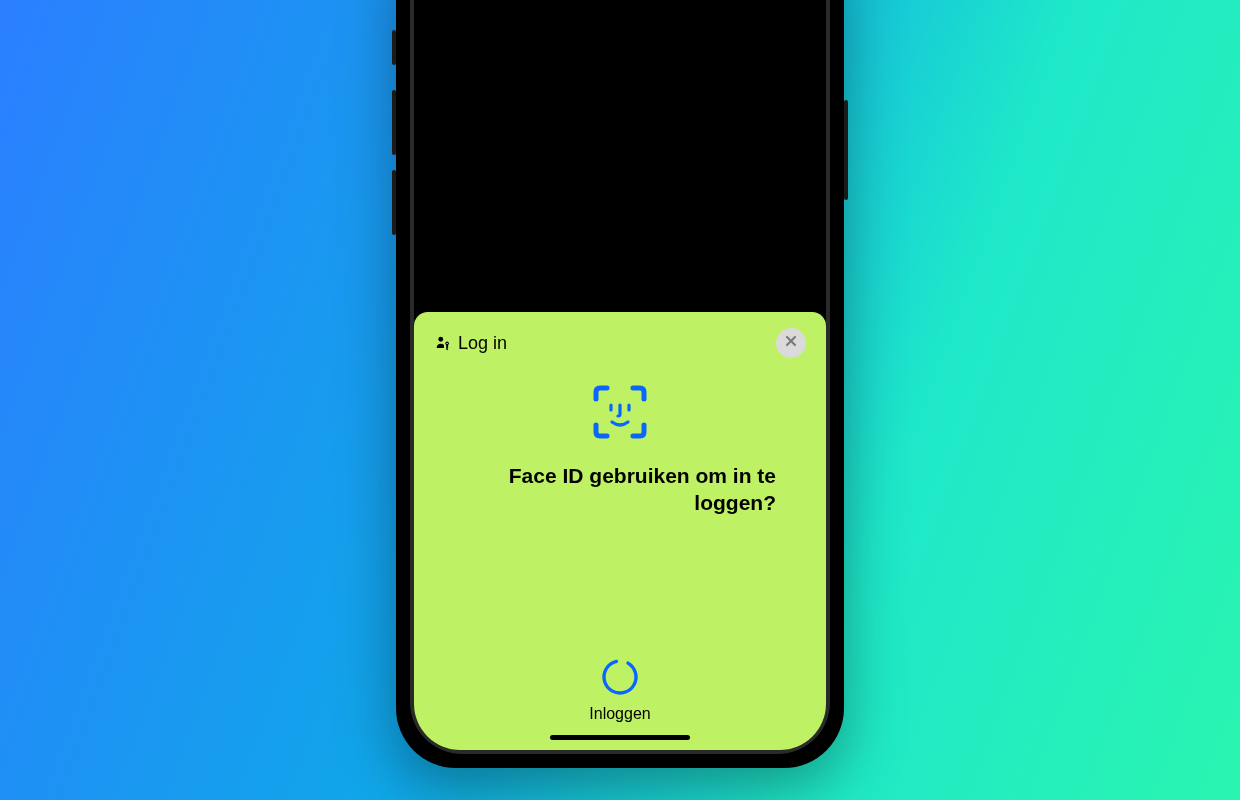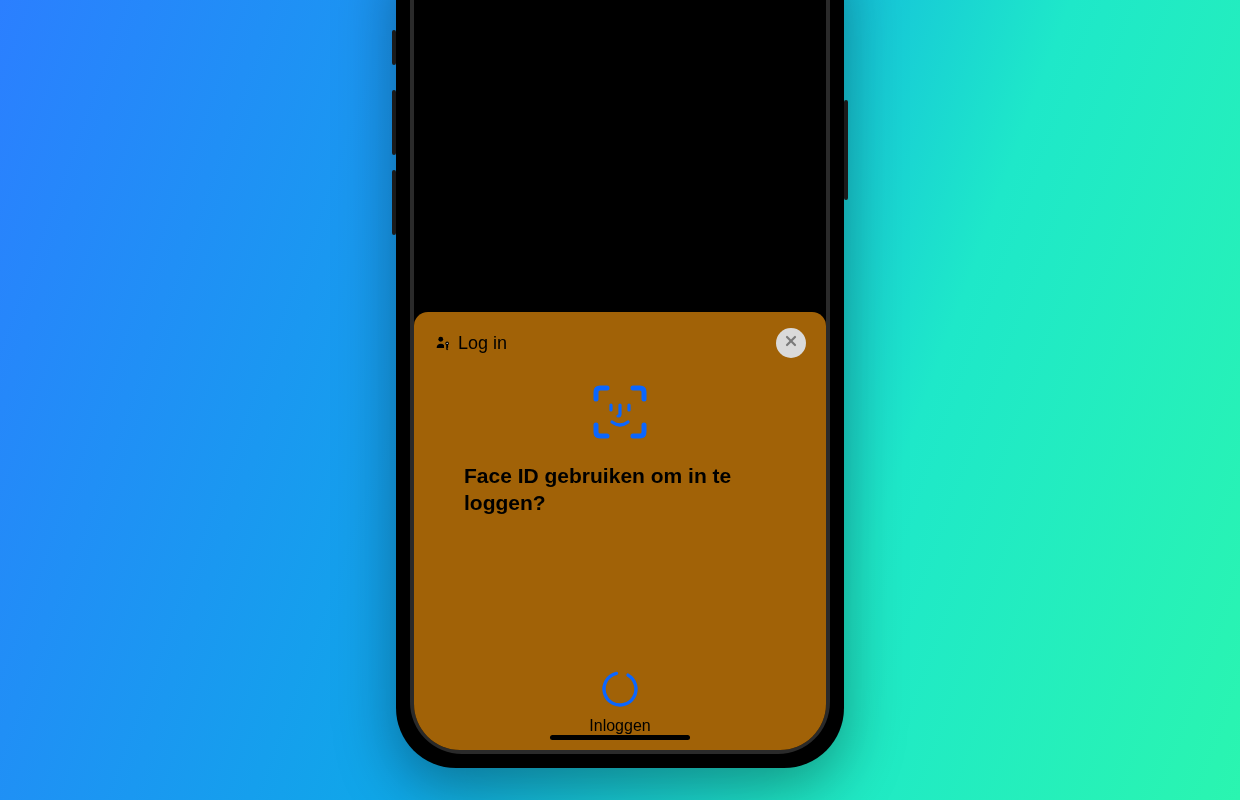--- a/index.html
+++ b/index.html
@@ -52,21 +52,21 @@
       border-radius: 0 0 46px 46px;
       overflow: hidden;
       position: relative;
     }
     
     .sheet {
       position: absolute;
       bottom: 0;
       left: 0;
       right: 0;
-      background: #a16207;
+      background: #bef264;
       border-radius: 14px 14px 0 0;
       padding: 16px 20px 10px 20px;
       height: 438px;
       display: flex;
       flex-direction: column;
     }
     
     .sheet-header {
       display: flex;
       justify-content: space-between;
@@ -108,21 +108,21 @@
     .faceid-icon {
       margin: 0 auto 22px auto;
       width: 56px;
       height: 56px;
     }
     
     .prompt-title {
       font-size: 21px;
       font-weight: 600;
       color: #000;
-      text-align: left;
+      text-align: right;
       line-height: 1.3;
       margin-bottom: 10px;
       padding: 0 30px;
     }
     
     .prompt-subtitle {
       font-size: 17px;
       font-weight: 400;
       color: #1a1a1a;
       text-align: center;
@@ -132,21 +132,21 @@
     
     .spacer {
       flex: 1;
     }
     
     .spinner-container {
       display: flex;
       flex-direction: column;
       align-items: center;
       gap: 8px;
-      margin-bottom: 0;
+      margin-bottom: 12px;
     }
     
     .spinner {
       width: 40px;
       height: 40px;
     }
     
     .spinner-label {
       font-size: 16px;
       color: #000;

